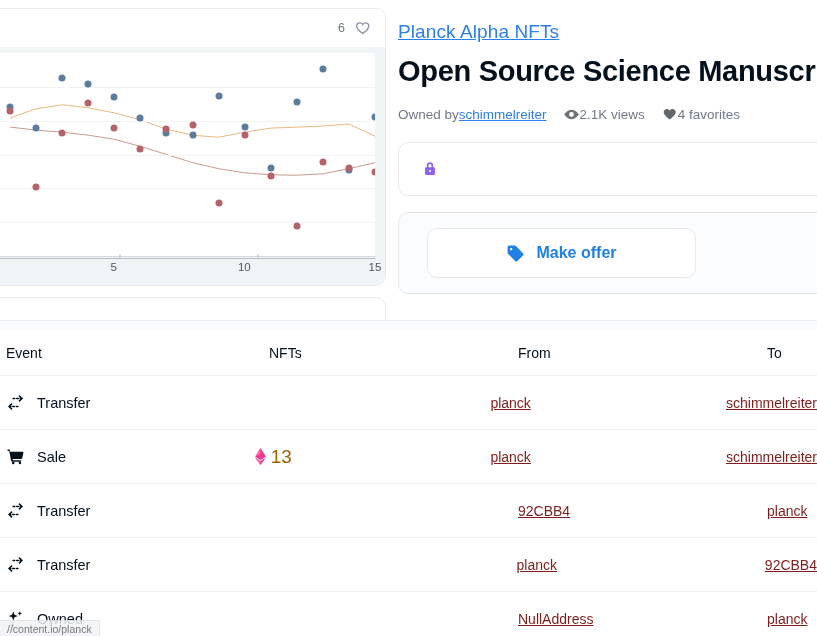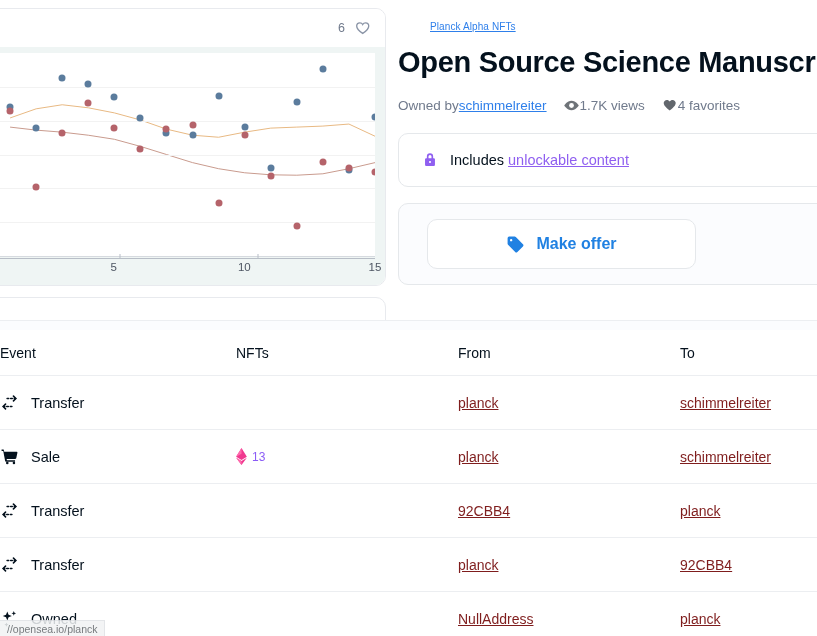--- a/index.html
+++ b/index.html
@@ -68,22 +68,22 @@
     background: #ffffff;
     border: 1px solid #e8eaee;
     border-radius: 10px;
   }
 
   
   .detail-col { position: absolute; left: 398px; top: 0; width: 450px; }
   .collection-link {
     display: inline-block;
     margin-top: 21px;
-    font-size: 10px; font-weight: 500;
-    color: #2e7fea; letter-spacing: .1px; margin-left: 32px;
+    font-size: 19px; font-weight: 500;
+    color: #2e7fea; letter-spacing: .1px;
   }
   .item-title {
     margin-top: 12px;
     font-size: 29px; font-weight: bold;
     color: #04111d; letter-spacing: -0.3px;
     white-space: nowrap;
   }
   .meta-row {
     display: flex; align-items: center; gap: 16px;
     margin-top: 18px;
@@ -128,35 +128,37 @@
   .tag-icon { width: 19px; height: 19px; color: #2081e2; display: block; }
   .offer-label { font-size: 16px; font-weight: bold; color: #2081e2; }
 
   
   .events { position: absolute; left: 0; top: 320px; width: 817px; }
   .events-head-strip { height: 10px; background: #fbfcfe; border-top: 1px solid #eceef1; }
   .ev-row {
     display: flex; align-items: center;
     height: 54px;
     border-bottom: 1px solid #eceef1;
+    padding-left: 6px;
+    gap: 27px;
   }
   .ev-head {
     height: 46px; border-bottom: 1px solid #eceef1;
     background: #ffffff;
   }
   .c-event { width: 236px; display: flex; align-items: center; gap: 12px; }
   .c-price { width: 222px; display: flex; align-items: center; gap: 5px; }
   .c-from  { width: 222px; }
   .c-to    { flex: 1; }
   .head-txt { font-size: 14px; color: #04111d; }
   .ev-label { font-size: 14.5px; color: #04111d; }
   .ev-link { font-size: 14px; color: #7f1d1d; }
   .ev-icon { width: 19px; height: 19px; color: #04111d; display: block; flex: none; }
   .eth-icon { width: 11px; height: 17px; display: block; }
-  .price-val { font-size: 12px; color: #8b5cf6; }
+  .price-val { font-size: 19px; color: #a16207; }
 
   
   .statusbar {
     position: absolute; left: 0; bottom: 0;
     height: 16px;
     padding: 0 7px;
     background: #f1f3f4;
     border-top: 1px solid #dfe1e5;
     border-right: 1px solid #dfe1e5;
     display: flex; align-items: center;
@@ -256,40 +258,39 @@
           <span>Owned by</span>
           <a class="owner-name" href="#">schimmelreiter</a>
         </div>
         <div class="meta-item">
           <span>
             <svg class="eye-icon" viewBox="0 0 24 24" fill="none" stroke="currentColor" stroke-width="2">
               <path d="M1.8 12S5.6 5.4 12 5.4 22.2 12 22.2 12 18.4 18.6 12 18.6 1.8 12 1.8 12z" fill="currentColor" stroke="none" opacity="0.92"></path>
               <circle cx="12" cy="12" r="3.4" fill="#ffffff" stroke="none"></circle>
             </svg>
           </span>
-          <span>1.7K views</span>
+          <span>2.1K views</span>
         </div>
         <div class="meta-item">
           <span>
             <svg class="heart-solid" viewBox="0 0 24 24" fill="currentColor">
               <path d="M20.8 8.6c0-2.5-2-4.5-4.5-4.5-1.7 0-3.2.9-4 2.3-.8-1.4-2.3-2.3-4-2.3-2.5 0-4.5 2-4.5 4.5 0 5 8.5 10.3 8.5 10.3s8.5-5.3 8.5-10.3z"></path>
             </svg>
           </span>
           <span>4 favorites</span>
         </div>
       </div>
 
       <div class="unlock-box">
         <span>
           <svg class="lock-purple" viewBox="0 0 24 24" fill="currentColor">
             <path d="M17 9.5h-.8V7.2a4.2 4.2 0 0 0-8.4 0v2.3H7A1.6 1.6 0 0 0 5.4 11v7.3A1.6 1.6 0 0 0 7 20h10a1.6 1.6 0 0 0 1.6-1.7V11A1.6 1.6 0 0 0 17 9.5zm-7-2.3a2 2 0 0 1 4 0v2.3h-4V7.2z"></path>
             <circle cx="12" cy="14.6" r="1.4" fill="#ffffff"></circle>
           </svg>
         </span>
-        <span class="unlock-text"><span>Includes</span> <a class="unlock-link" href="#">unlockable content</a></span>
       </div>
 
       <div class="offer-panel">
         <button class="offer-btn">
           <span>
             <svg class="tag-icon" viewBox="0 0 24 24" fill="currentColor">
               <path d="M21.4 11.6 12.4 2.6A2 2 0 0 0 11 2H4a2 2 0 0 0-2 2v7a2 2 0 0 0 .6 1.4l9 9a2 2 0 0 0 2.8 0l7-7a2 2 0 0 0 0-2.8zM6.5 8A1.5 1.5 0 1 1 8 6.5 1.5 1.5 0 0 1 6.5 8z"></path>
             </svg>
           </span>
           <span class="offer-label">Make offer</span>
@@ -384,15 +385,15 @@
             <span class="ev-label">Owned</span>
           </div>
           <div class="c-price"></div>
           <div class="c-from"><a class="ev-link" href="#">NullAddress</a></div>
           <div class="c-to"><a class="ev-link" href="#">planck</a></div>
         </div>
       </div>
   </div>
 
   <div class="statusbar">
-    <span>//opensea.io/planck</span>
+    <span>//content.io/planck</span>
   </div>
 </div>
 
 </body></html>

